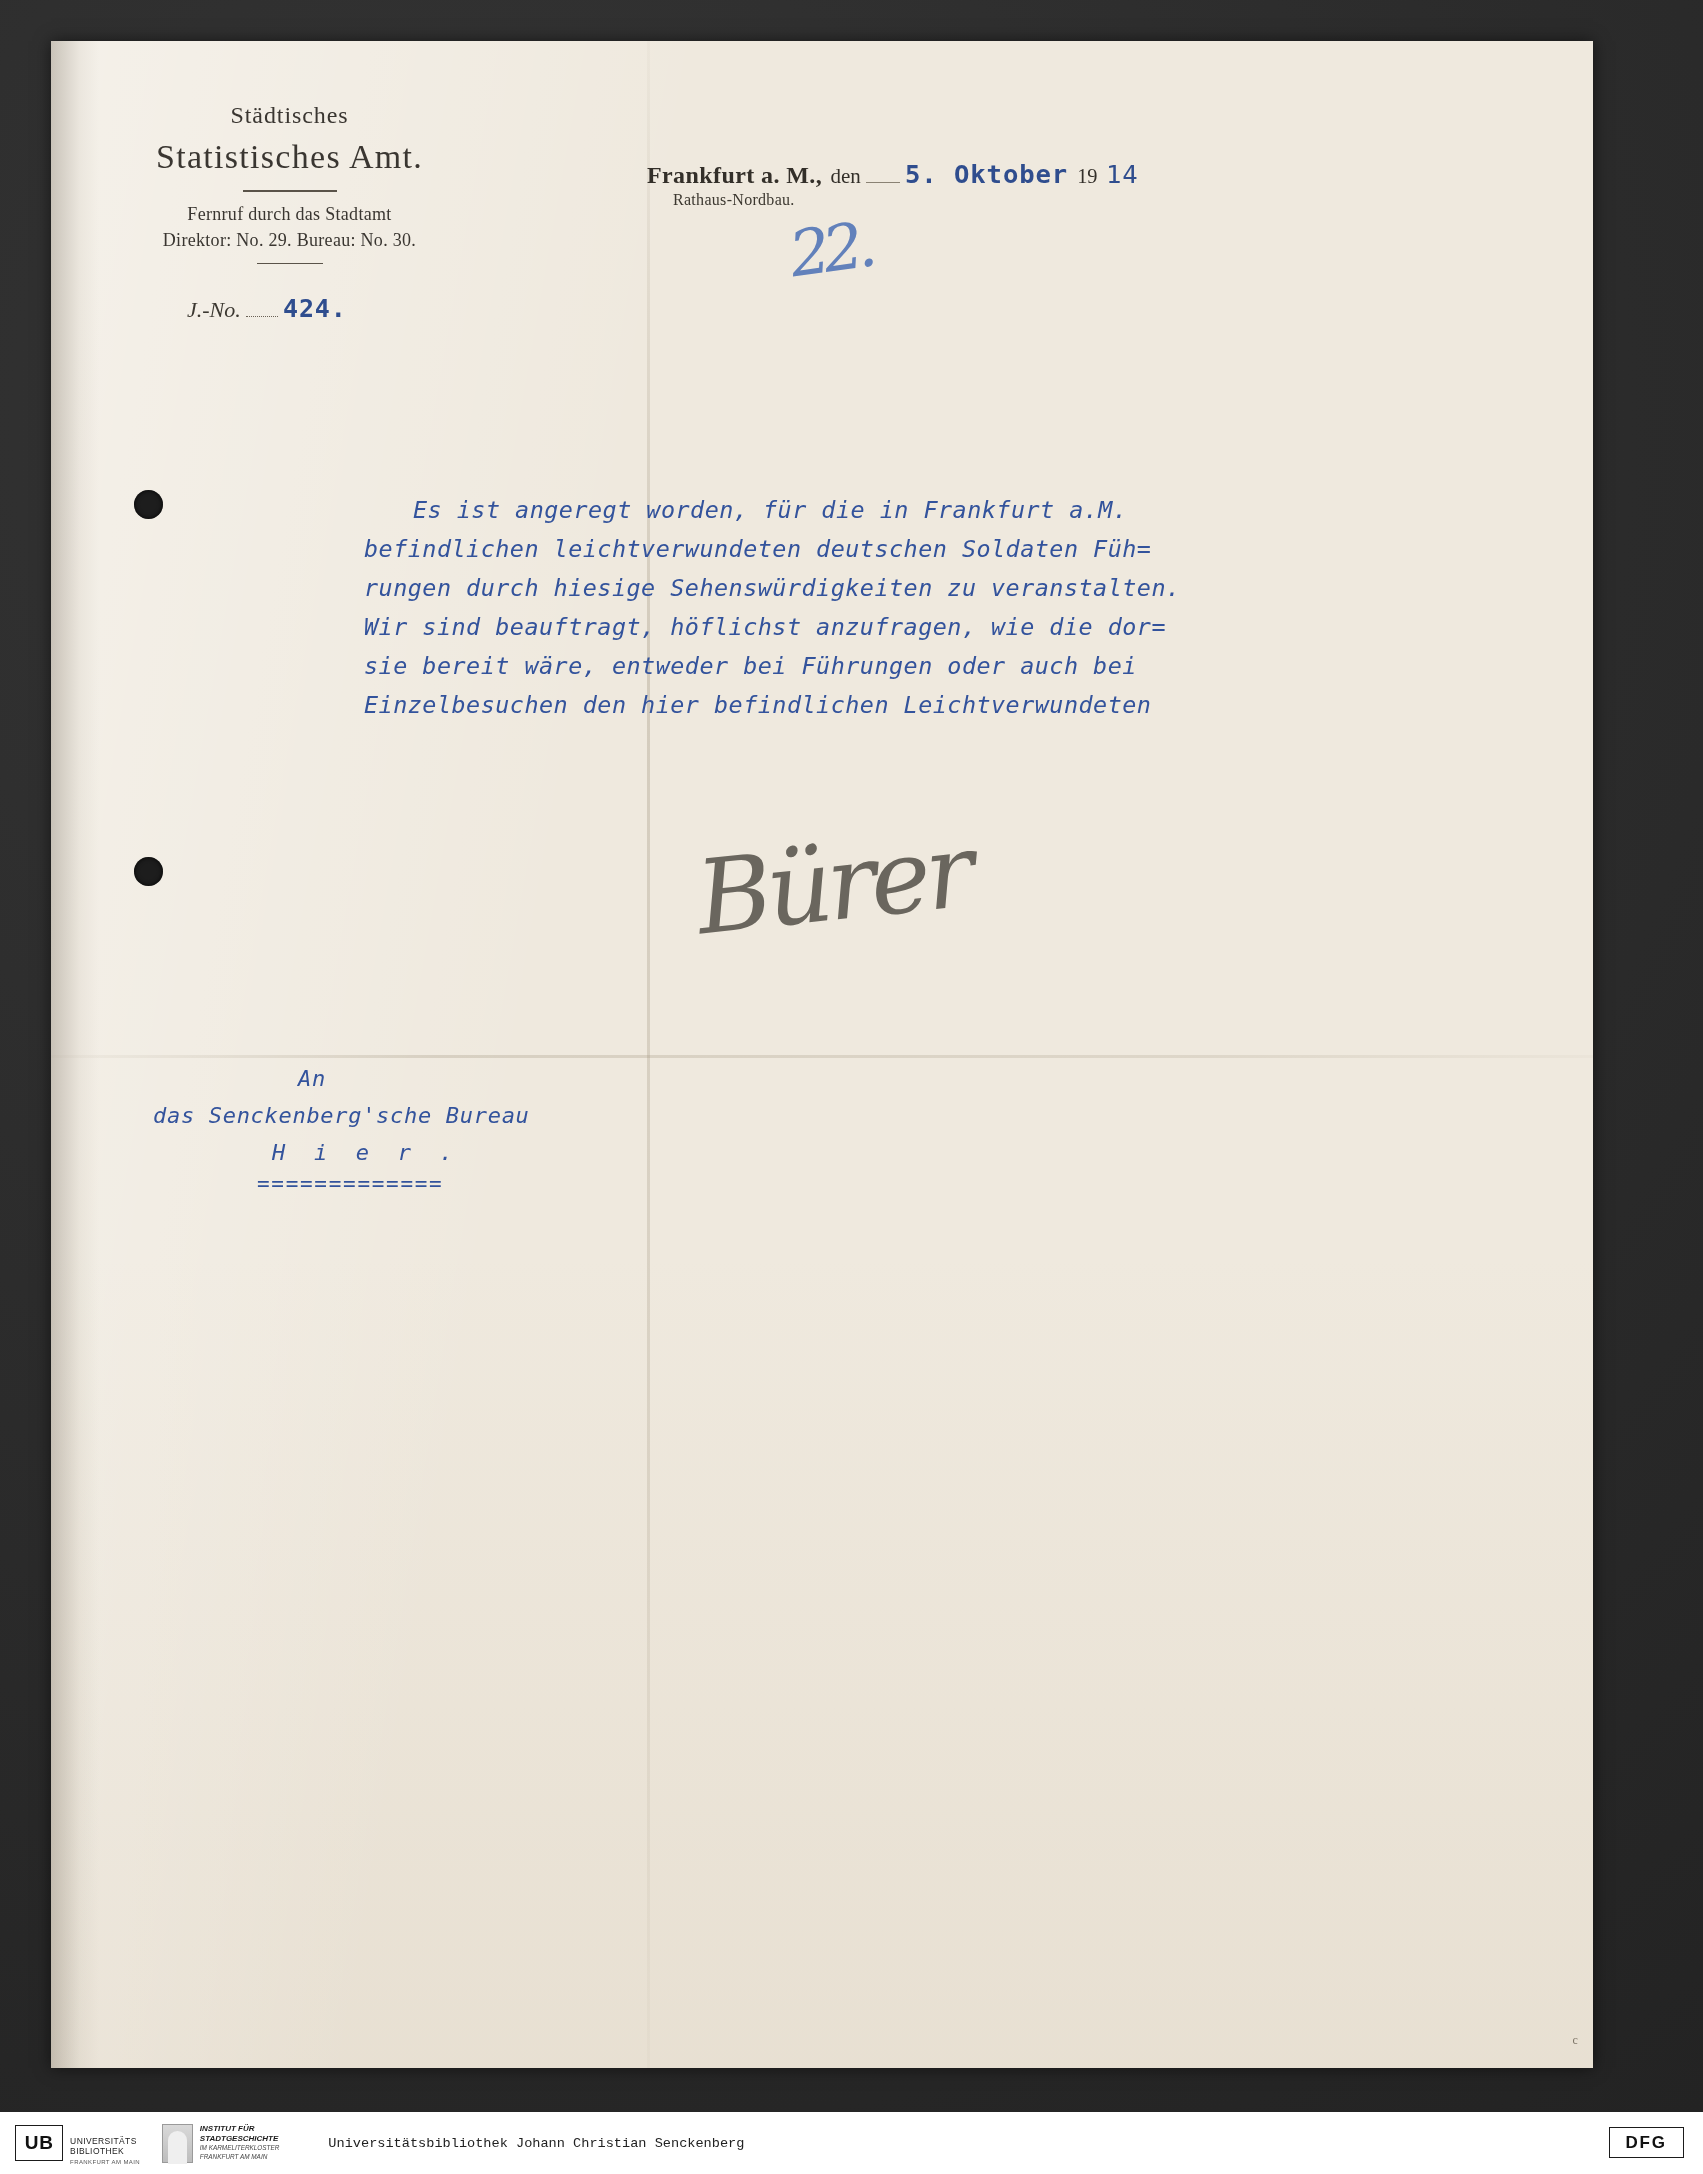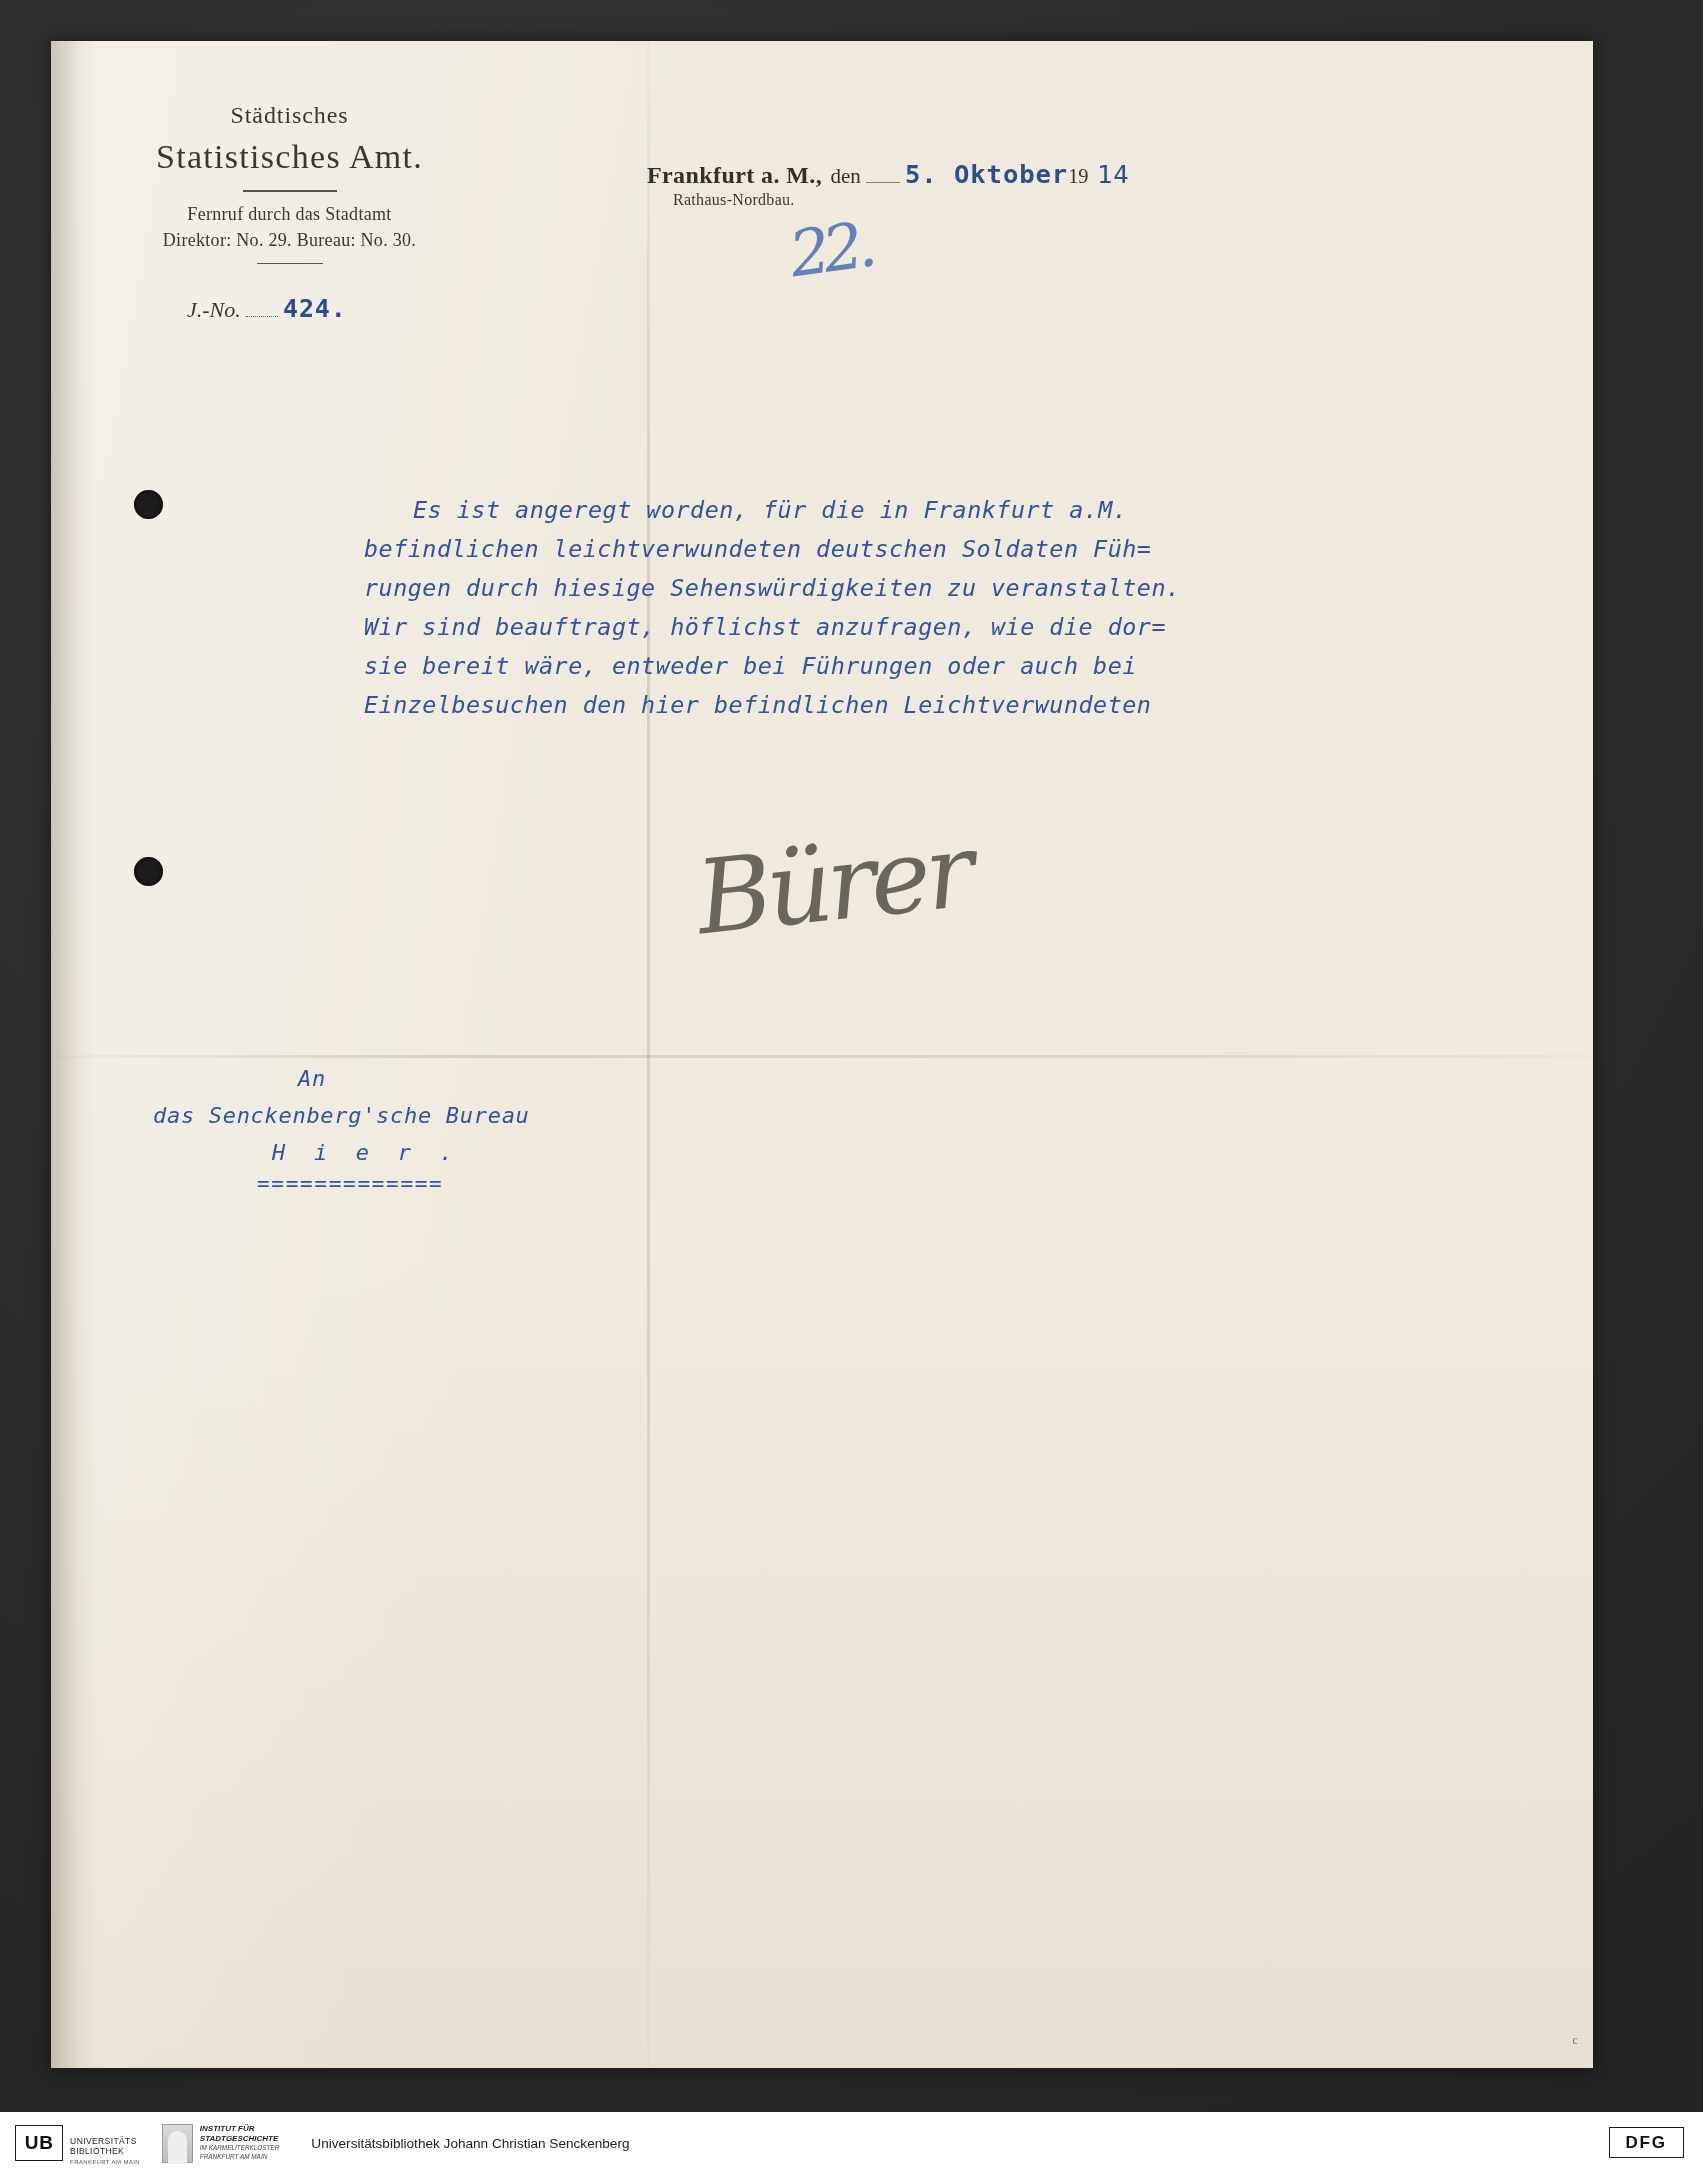--- a/index.html
+++ b/index.html
@@ -175,21 +175,21 @@
   #date-value {
     font-family: "DejaVu Sans Mono", monospace;
     font-size: 25.6px;
     font-weight: bold;
     color: #2f4d8e;
     letter-spacing: 0.9px;
   }
   #date-century {
     font-size: 20.4px;
     color: #332f29;
-    margin-left: 0;
+    margin-left: 9px;
   }
   #date-year {
     font-family: "DejaVu Sans Mono", monospace;
     font-size: 25.6px;
     font-weight: normal;
     color: #2f4d8e;
     margin-left: 8.5px;
     letter-spacing: 0.9px;
   }
   #date-sub {
@@ -341,22 +341,22 @@
     margin-left: 6.8px;
     font-family: "Liberation Sans", sans-serif;
     font-size: 8px;
     line-height: 9.4px;
     font-weight: bold;
     color: #1b1b1b;
     font-style: italic;
   }
   #isg-text .sub { font-weight: normal; font-size: 6.4px; color: #444; }
   #footer-caption {
-    margin-left: 32px;
-    font-family: Liberation Sans, sans-serif;
+    margin-left: 49px;
+    font-family: Liberation Mono, monospace;
     font-size: 13.6px;
     color: #222;
   }
   #footer-dfg {
     position: absolute;
     right: 20.4px;
     top: 15.3px;
     width: 73px; height: 29px;
     border: 1.7px solid #1b1b1b;
     display: flex; align-items: center; justify-content: center;

